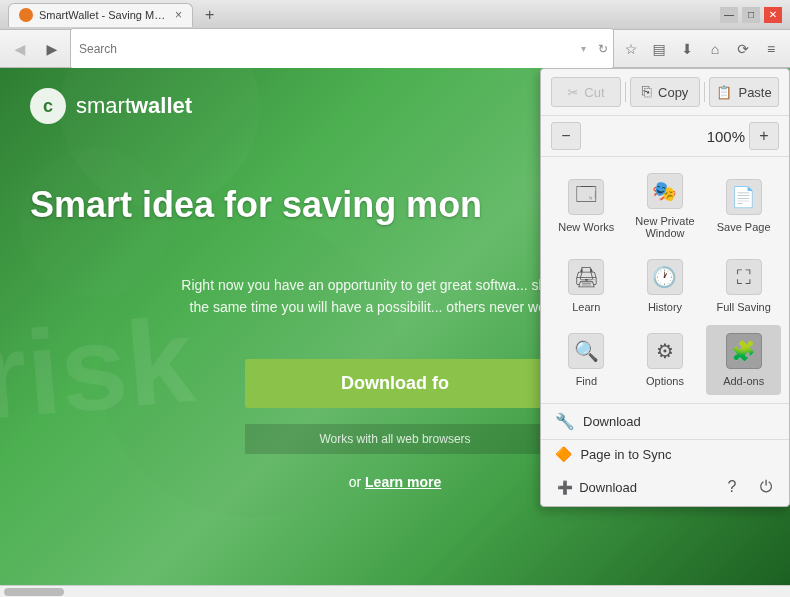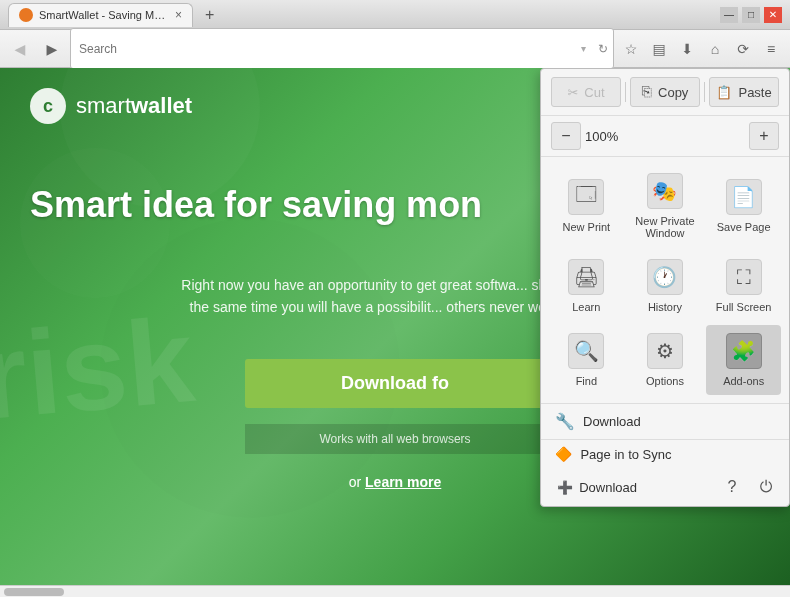--- a/index.html
+++ b/index.html
@@ -349,22 +349,22 @@
       border-radius: 3px;
       display: flex;
       align-items: center;
       justify-content: center;
       font-size: 16px;
       color: #444;
       cursor: pointer;
     }
     .zoom-value {
       flex: 1;
-      text-align: left;
-      font-size: 13px;
+      text-align: right;
+      font-size: 15px;
       color: #333;
     }
 
     .menu-grid {
       display: grid;
       grid-template-columns: repeat(3, 1fr);
       padding: 8px;
       gap: 4px;
       border-bottom: 1px solid #ddd;
     }
@@ -558,41 +558,41 @@
 
     <div class="menu-zoom-row">
       <div class="zoom-btn">−</div>
       <div class="zoom-value">100%</div>
       <div class="zoom-btn">+</div>
     </div>
 
     <div class="menu-grid">
       <div class="menu-grid-item">
         <div class="menu-item-icon">🗔</div>
-        <span class="menu-item-label">New Print</span>
+        <span class="menu-item-label">New Works</span>
       </div>
       <div class="menu-grid-item">
         <div class="menu-item-icon">🎭</div>
         <span class="menu-item-label">New Private Window</span>
       </div>
       <div class="menu-grid-item">
         <div class="menu-item-icon">📄</div>
         <span class="menu-item-label">Save Page</span>
       </div>
       <div class="menu-grid-item">
         <div class="menu-item-icon">🖨</div>
         <span class="menu-item-label">Learn</span>
       </div>
       <div class="menu-grid-item">
         <div class="menu-item-icon">🕐</div>
         <span class="menu-item-label">History</span>
       </div>
       <div class="menu-grid-item">
         <div class="menu-item-icon">⛶</div>
-        <span class="menu-item-label">Full Screen</span>
+        <span class="menu-item-label">Full Saving</span>
       </div>
       <div class="menu-grid-item">
         <div class="menu-item-icon">🔍</div>
         <span class="menu-item-label">Find</span>
       </div>
       <div class="menu-grid-item">
         <div class="menu-item-icon">⚙</div>
         <span class="menu-item-label">Options</span>
       </div>
       <div class="menu-grid-item active">

